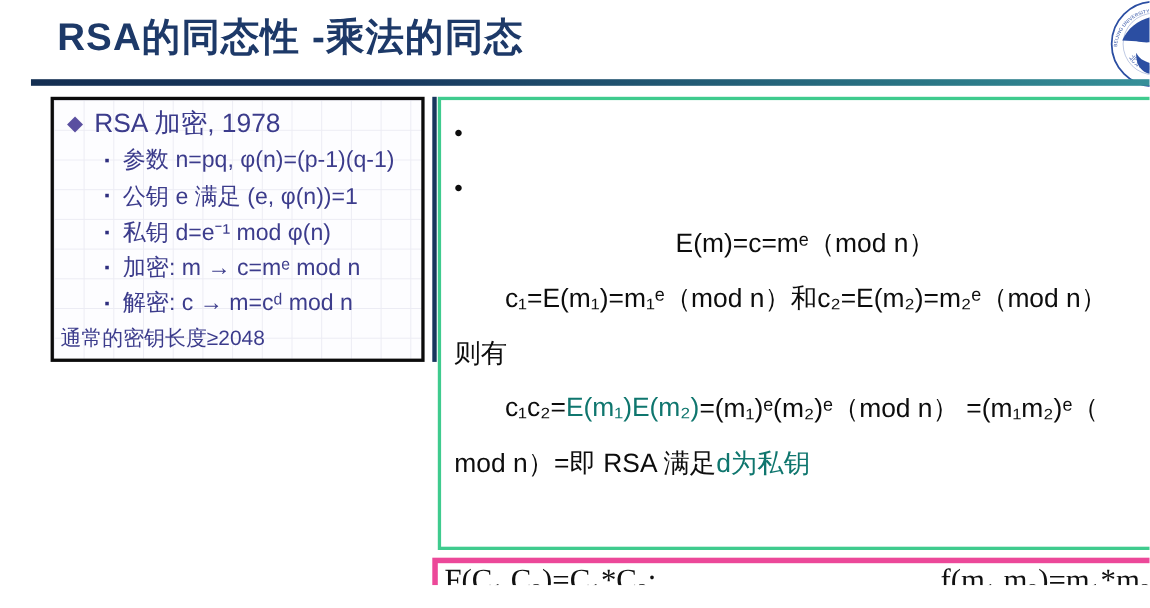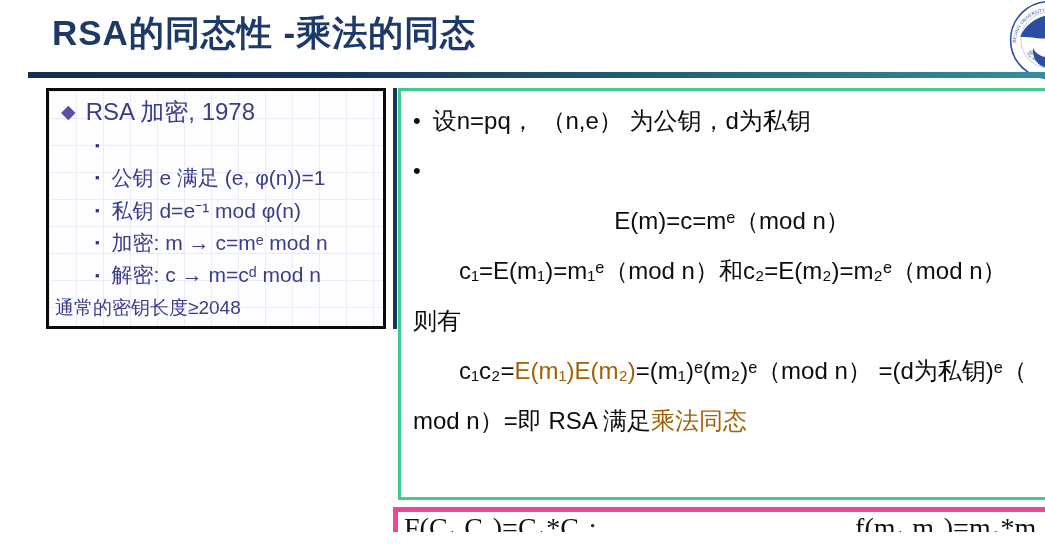--- a/index.html
+++ b/index.html
@@ -43,21 +43,21 @@
   
   .right-box {
     position:absolute; left:370px; top:88px; width:668px; height:412px;
     border:3px solid #3fcb8e; background:#ffffff;
     color:#0d0d0d; font-size:24px; padding-top:5px;
   }
   .rline { height:50px; display:flex; align-items:center; padding-left:12px; white-space:nowrap; }
   .rline.center { justify-content:center; padding-left:0; }
   .rline.indent { padding-left:58px; }
   .bullet-dot { font-size:22px; margin-right:12px; }
-  .red { color:#a16207;text-align:center; }
+  .red { color:#0f766e;text-align:center; }
   
   .bottom-box {
     position:absolute; left:365px; top:507px; width:670px; height:42px;
     border:5px solid #ec4899; background:#ffffff;
     display:flex; align-items:center; justify-content:space-between;
     font-family:"Liberation Serif", serif; font-size:28px; color:#111;
     padding:0 12px 0 6px;
   }
 </style>
 </head>
@@ -95,20 +95,21 @@
 
   <div class="rule"></div>
 
   <div class="left-box">
     <div class="lb-heading">
       <span class="diamond">◆</span>
       <span>RSA 加密, 1978</span>
     </div>
     <div class="lb-item">
       <span class="sq">▪</span>
+      <span>参数 n=pq, φ(n)=(p-1)(q-1)</span>
     </div>
     <div class="lb-item">
       <span class="sq">▪</span>
       <span>公钥 e 满足 (e, φ(n))=1</span>
     </div>
     <div class="lb-item">
       <span class="sq">▪</span>
       <span>私钥 d=e⁻¹ mod φ(n)</span>
     </div>
     <div class="lb-item">
@@ -120,37 +121,36 @@
       <span>解密: c → m=cᵈ mod n</span>
     </div>
     <div class="lb-footer">通常的密钥长度≥2048</div>
   </div>
 
   <div class="shadow-line"></div>
 
   <div class="right-box">
     <div class="rline">
       <span class="bullet-dot">•</span>
-      <span>设n=pq， （n,e） 为公钥，d为私钥</span>
     </div>
     <div class="rline">
       <span class="bullet-dot">•</span>
     </div>
     <div class="rline center">E(m)=c=mᵉ（mod n）</div>
     <div class="rline indent">c₁=E(m₁)=m₁ᵉ（mod n）和c₂=E(m₂)=m₂ᵉ（mod n）</div>
     <div class="rline">则有</div>
     <div class="rline indent">
       <span>c₁c₂=</span>
       <span class="red">E(m₁)E(m₂)</span>
-      <span>=(m₁)ᵉ(m₂)ᵉ（mod n） =(d为私钥)ᵉ（</span>
+      <span>=(m₁)ᵉ(m₂)ᵉ（mod n） =(m₁m₂)ᵉ（</span>
     </div>
     <div class="rline">
       <span>mod n）=</span>
       <span> 即 RSA 满足</span>
-      <span class="red">乘法同态</span>
+      <span class="red">d为私钥</span>
     </div>
   </div>
 
   <div class="bottom-box">
     <span>F(C₁,C₂)=C₁*C₂;</span>
     <span>f(m₁,m₂)=m₁*m₂</span>
   </div>
 
 </div>
 

